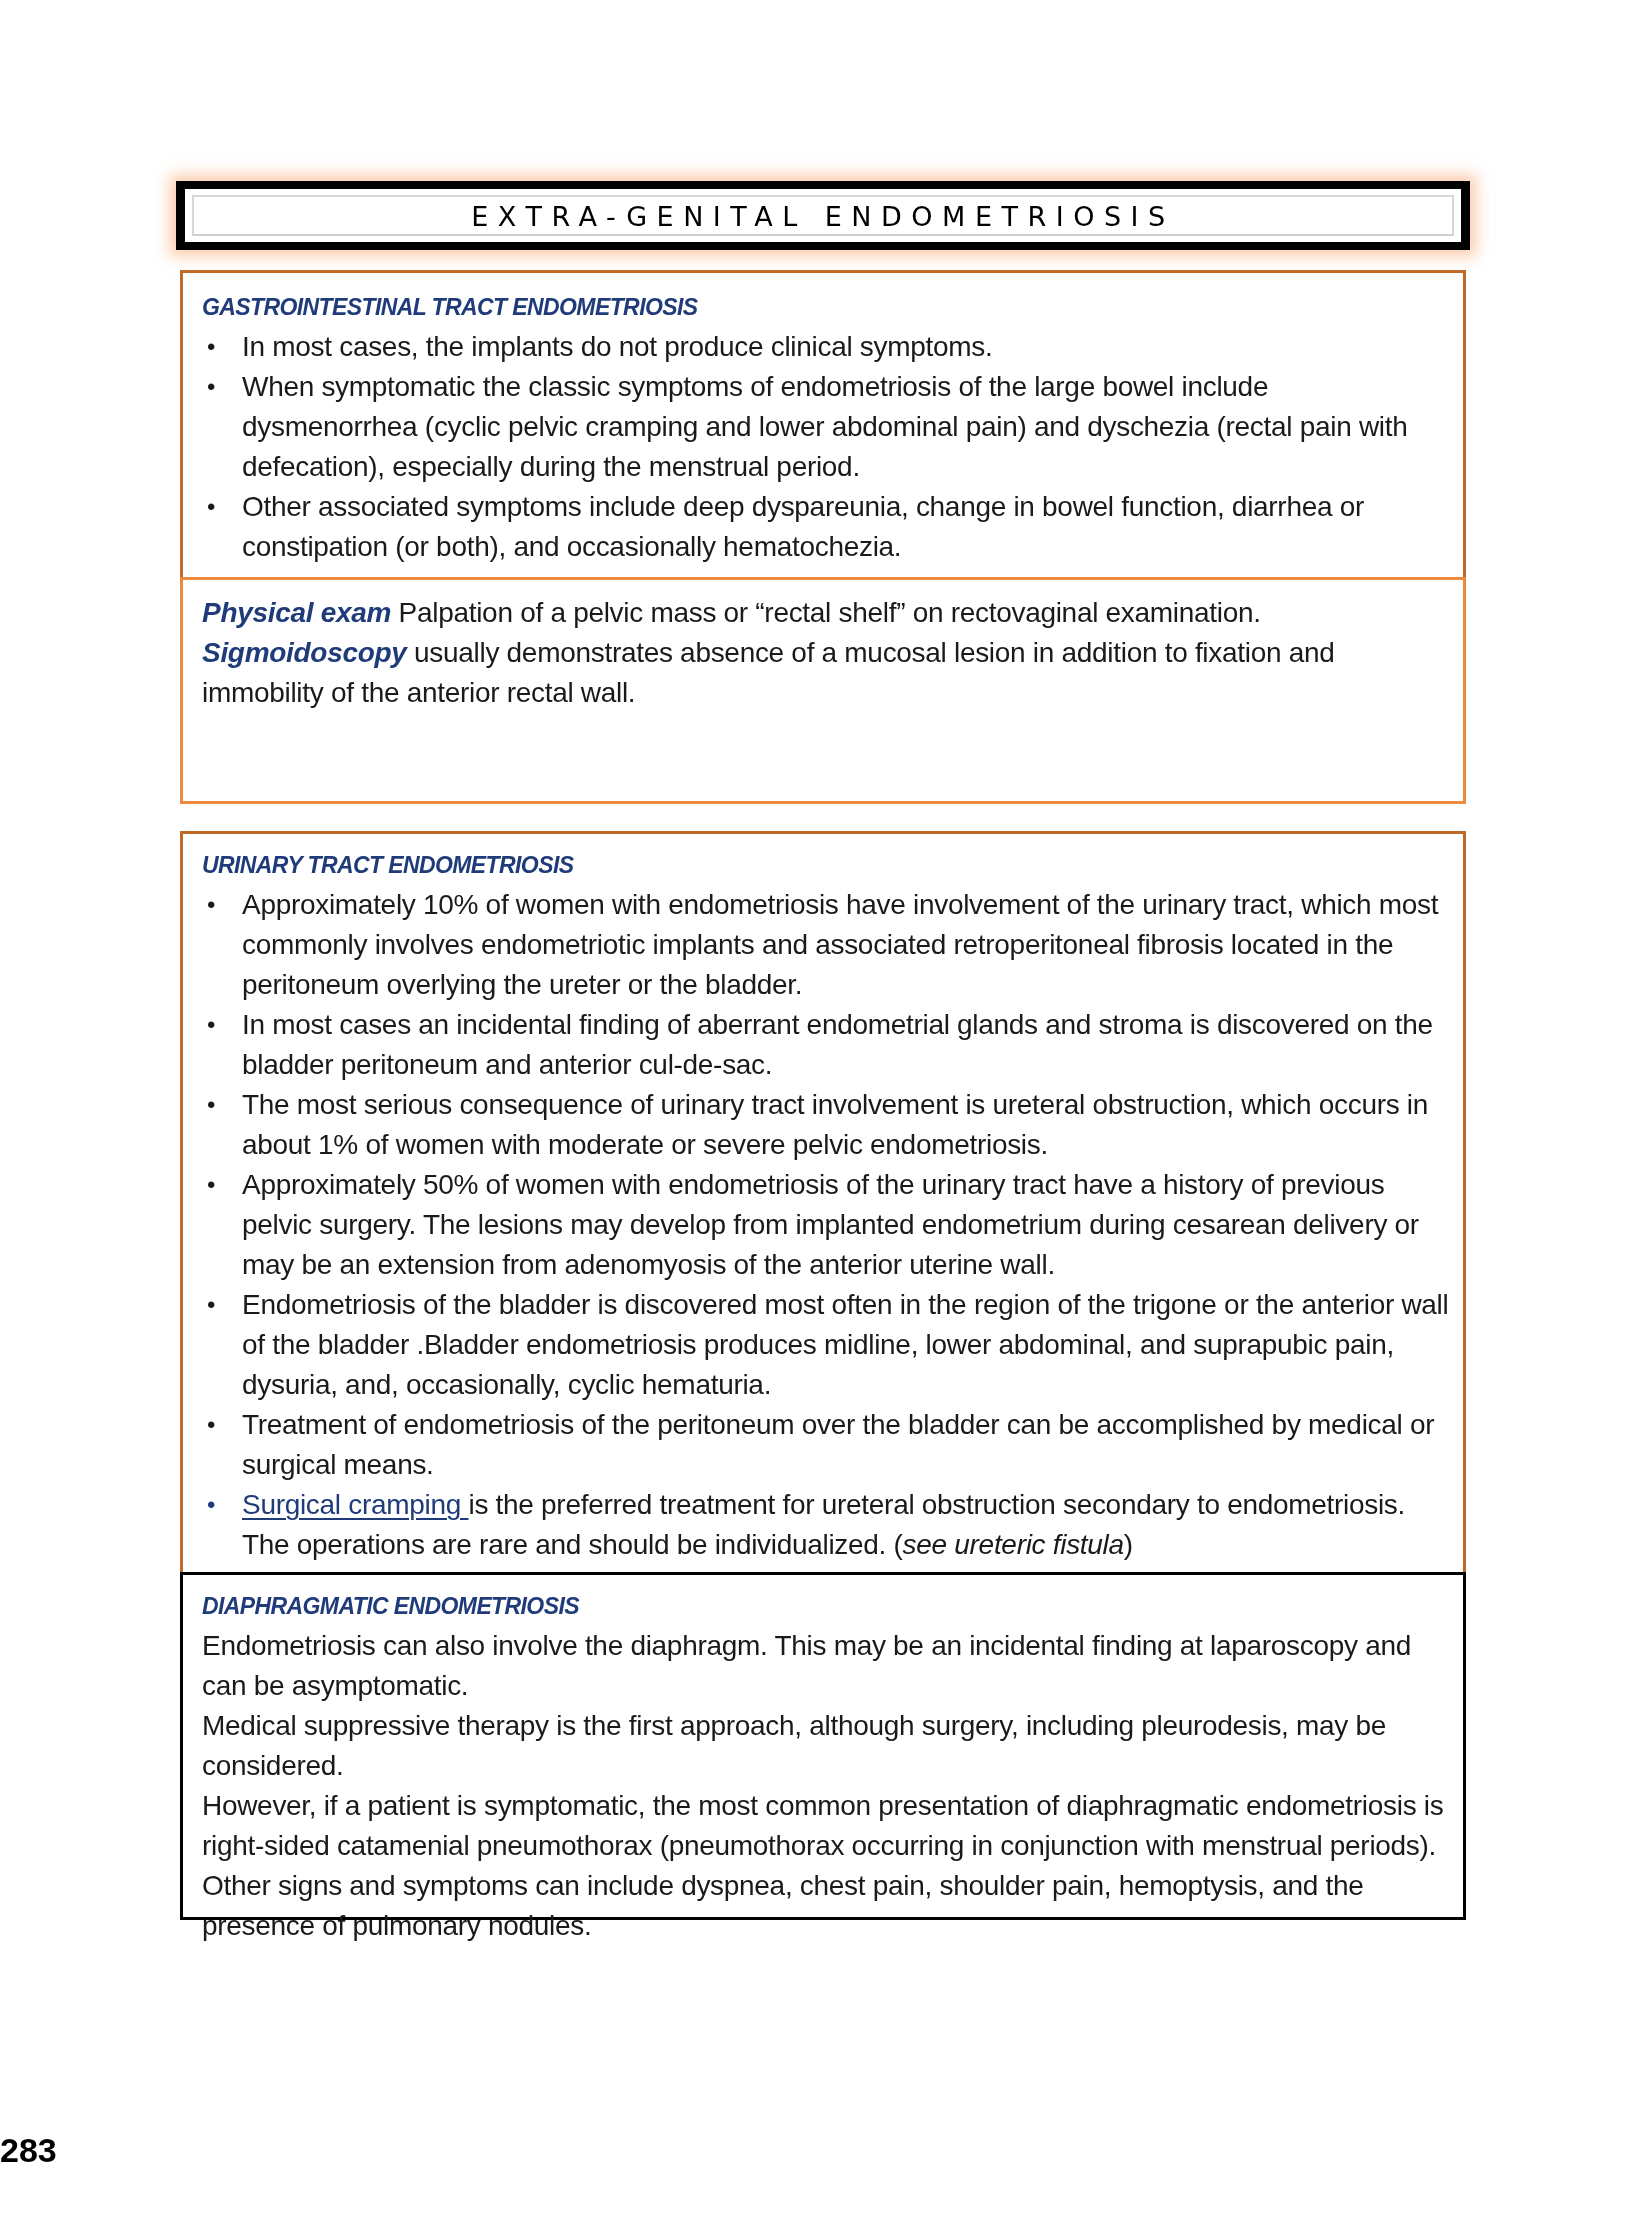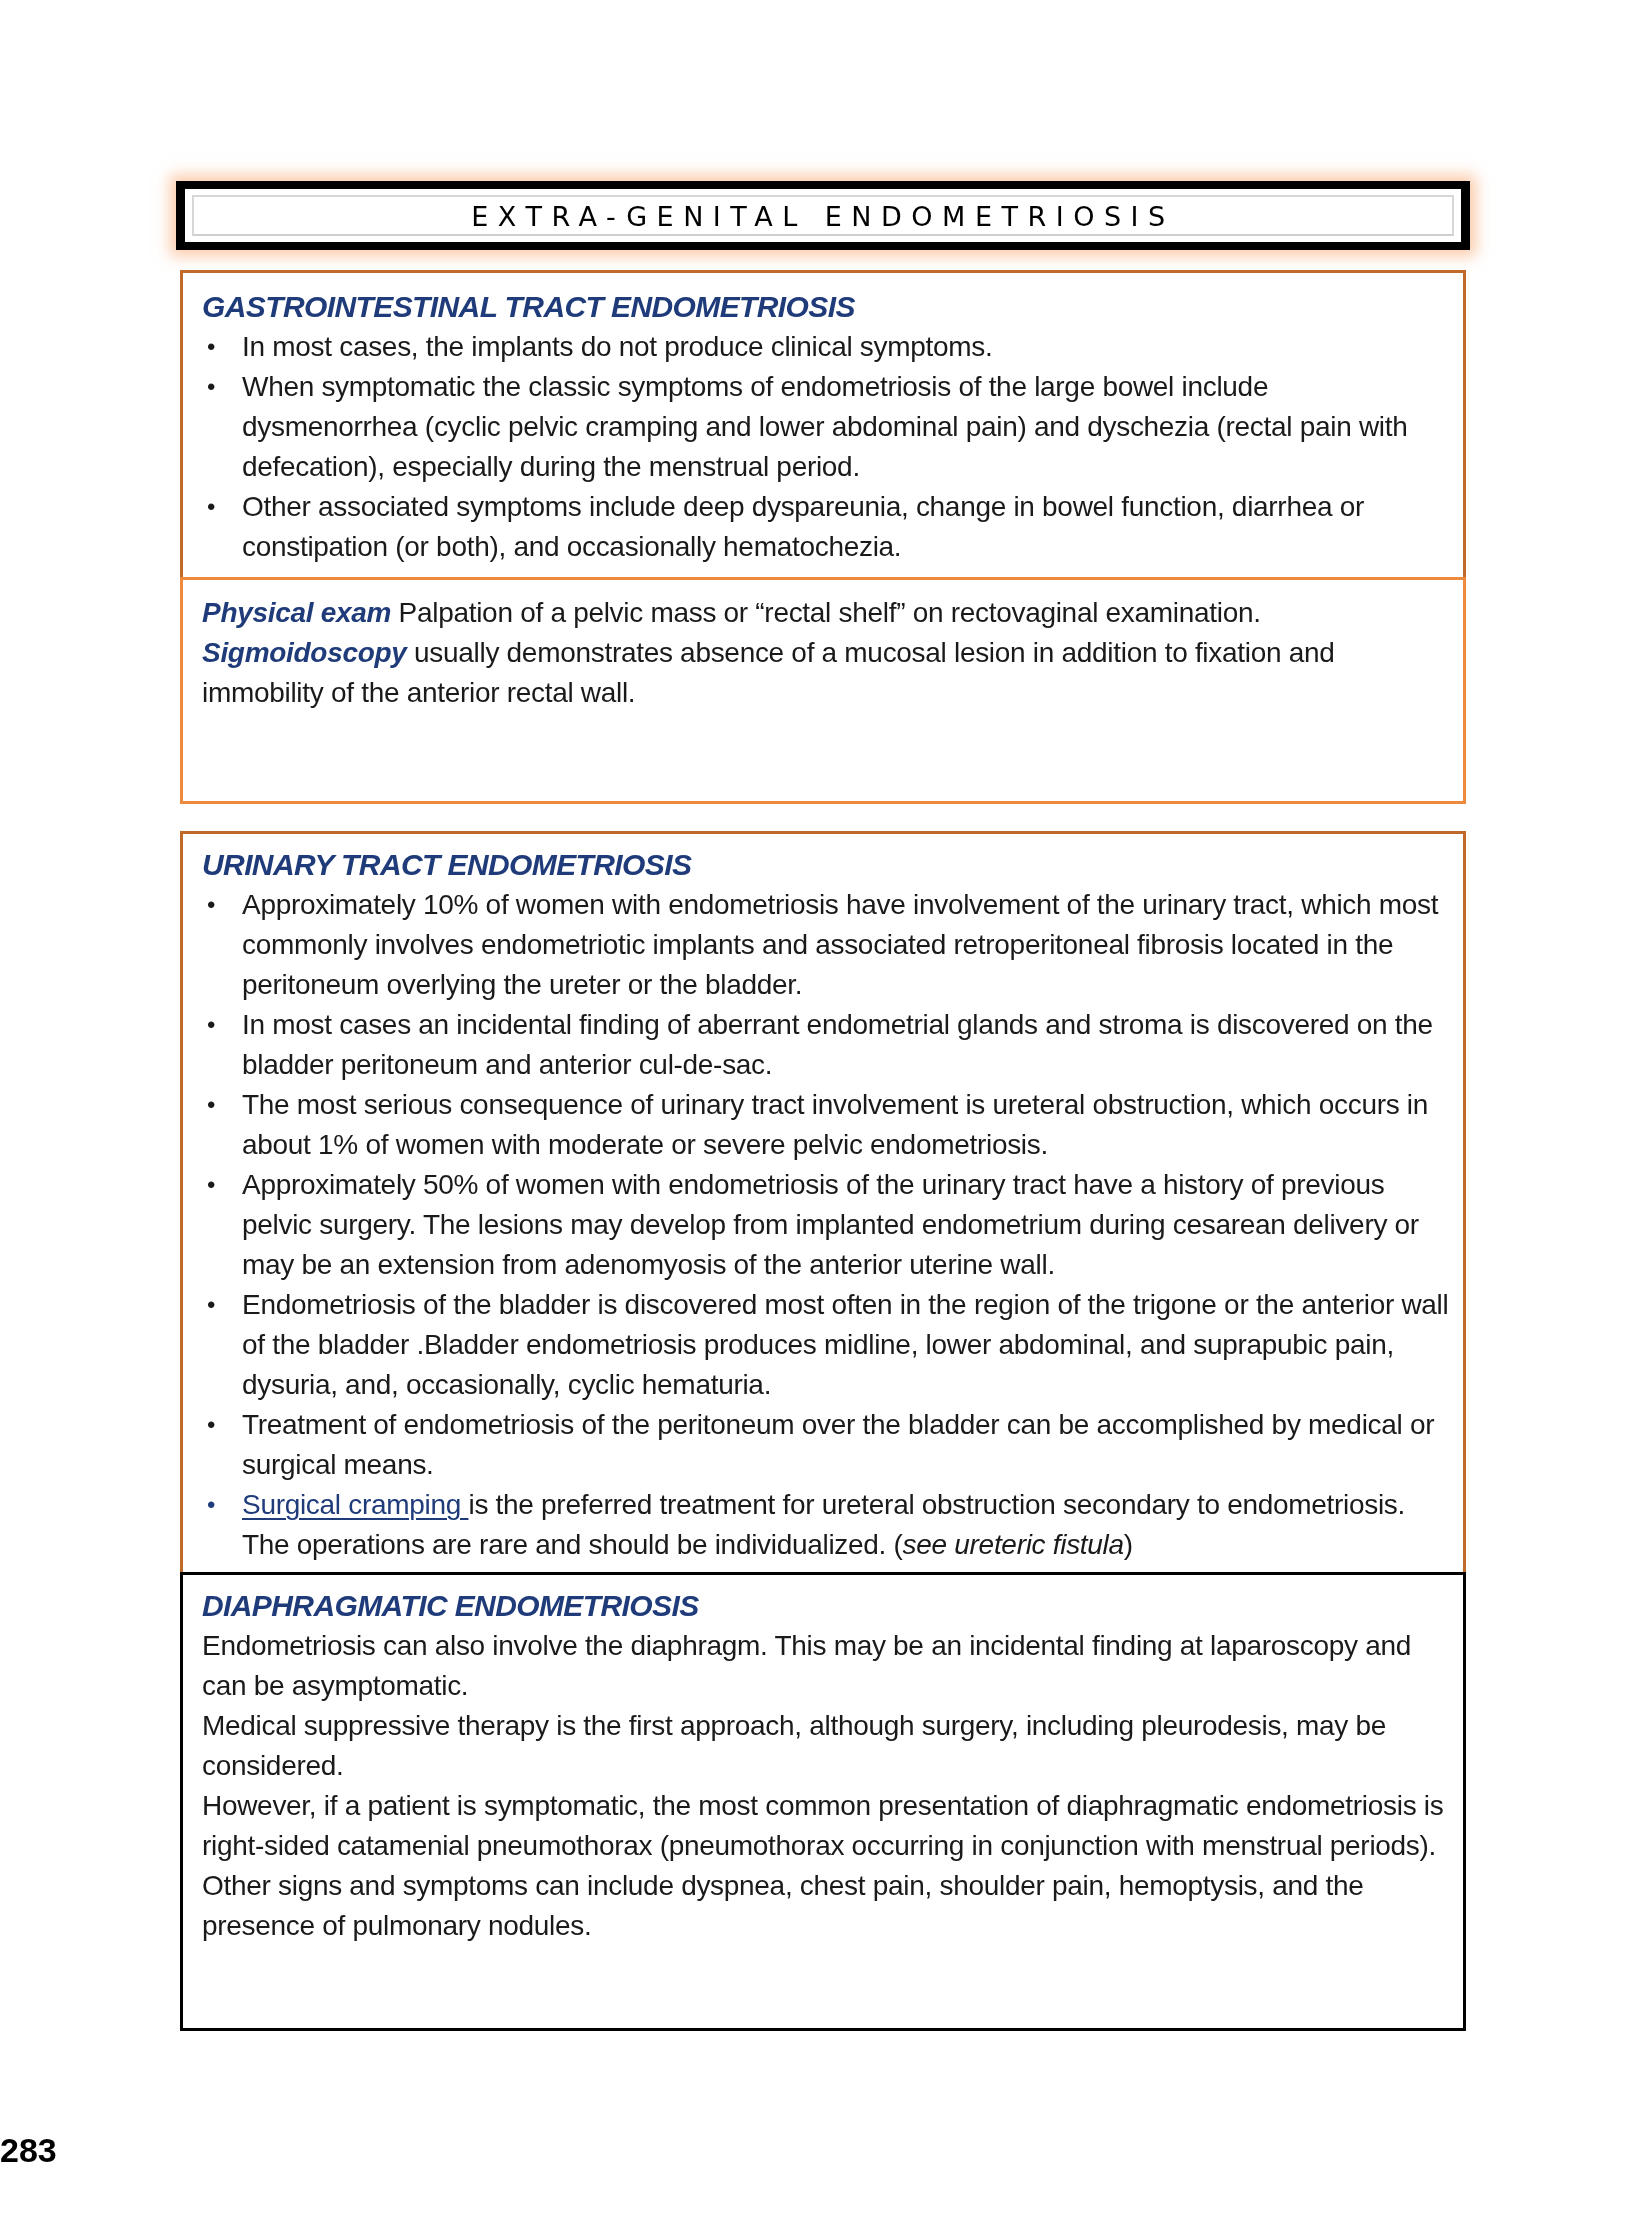--- a/index.html
+++ b/index.html
@@ -18,23 +18,23 @@
     font-family: "DejaVu Sans", sans-serif; font-weight: normal; }
 
   .box { position: absolute; left: 180px; width: 1286px; box-sizing: border-box; background:#fff; }
   .box.orange { border: 3px solid #c06a2a; }
   .box.orange-light { border: 3px solid #ed8a3e; }
   .box.black { border: 3px solid #000; }
 
   .box-gi { top: 270px; height: 310px; border-bottom: none !important; }
   .box-exam { top: 577px; height: 227px; }
   .box-uti { top: 812px; height: 751px; margin-top: 19px; }
-  .box-dia { top: 1572px; height: 459px; }
+  .box-dia { top: 1572px; height: 348px; }
 
-  .section-title { font-style: italic; font-weight: bold; color: #1f3b7a; font-size: 30px;
+  .section-title { font-style: italic; font-weight: bold; color: #1f3b7a; font-size: 23px;
     letter-spacing: -0.6px; line-height: 40px; margin: 0; }
 
   .content { position: absolute; left: 19px; right: 14px; font-size: 28px; line-height: 40px; }
   .box-gi .content { top: 14px; }
   .box-exam .content { top: 13px; }
   .box-uti .content { top: 11px; }
   .box-dia .content { top: 11px; }
 
   ul.bullets { list-style: none; padding: 0; margin: 0; }
   ul.bullets li { position: relative; padding-left: 40px; letter-spacing: -0.3px; }

